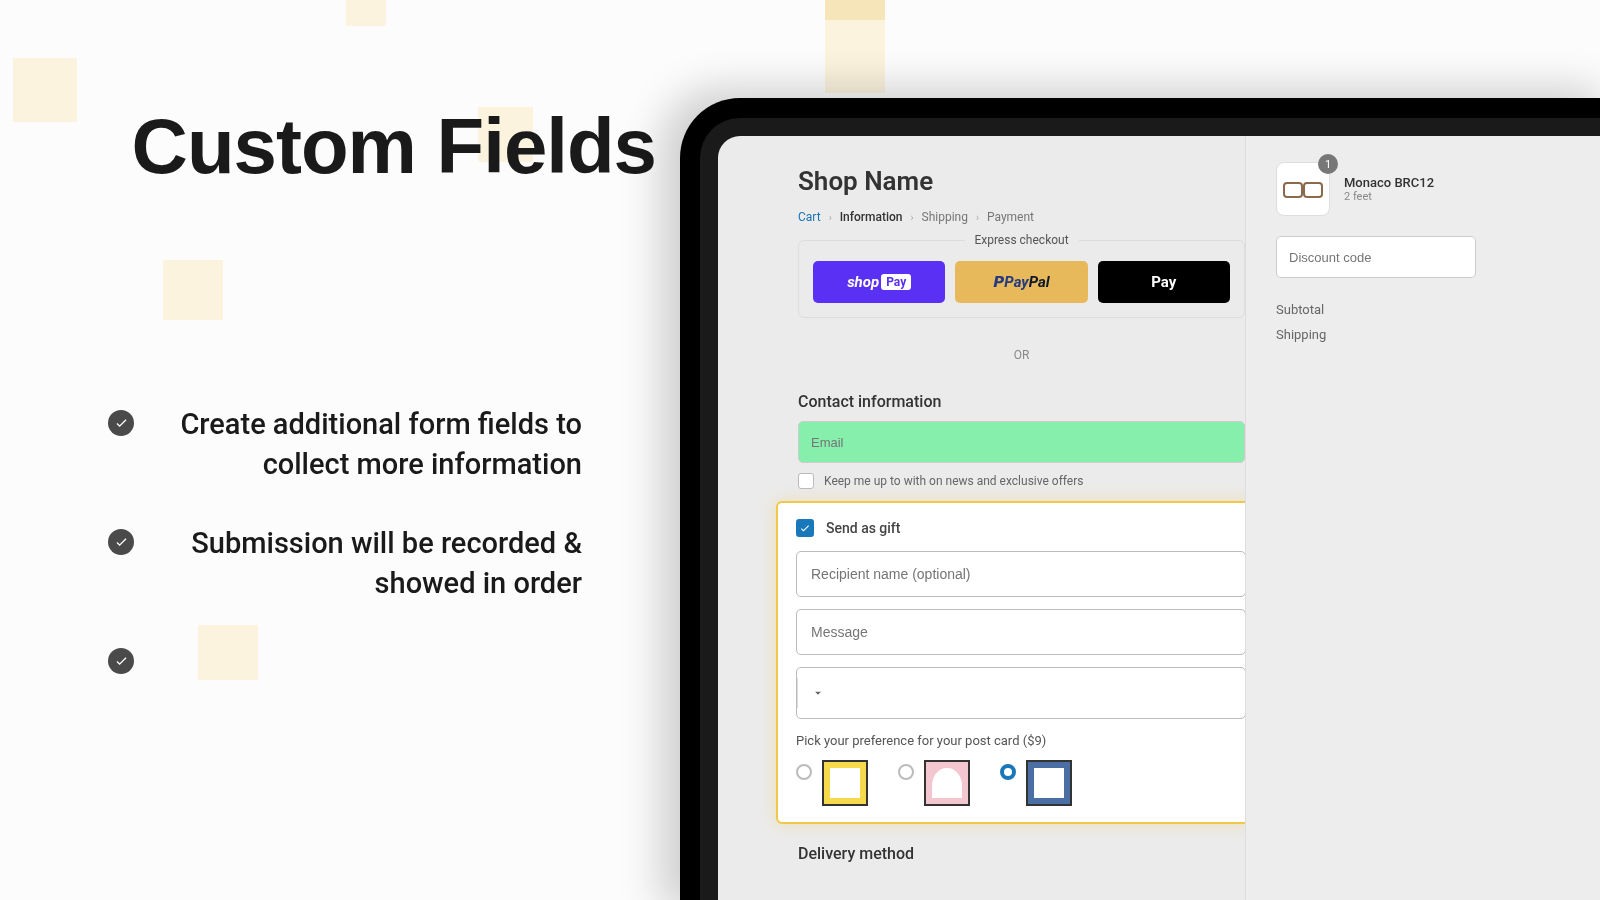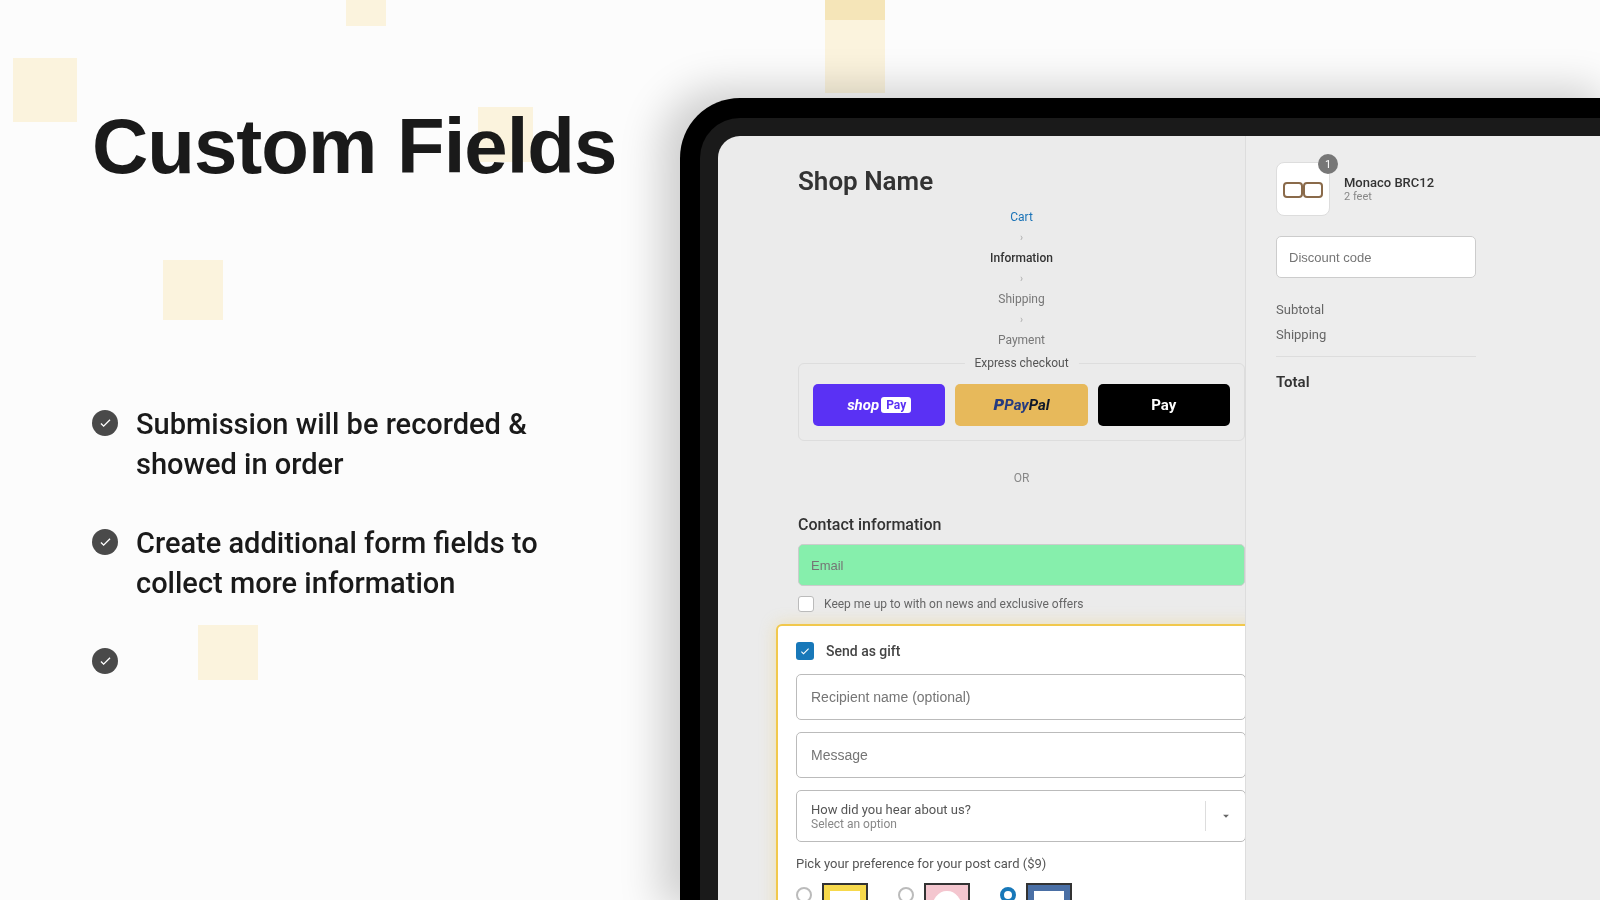--- a/index.html
+++ b/index.html
@@ -5,35 +5,35 @@
   * { box-sizing: border-box; margin: 0; padding: 0; }
   html, body { width: 1600px; height: 900px; overflow: hidden; font-family: -apple-system, BlinkMacSystemFont, "Segoe UI", Roboto, sans-serif; background: #fcfcfc; }
   .bg-decor { position: absolute; background: #fbf3dd; z-index: 0; }
   .bg1 { left: 13px; top: 58px; width: 64px; height: 64px; }
   .bg2 { left: 478px; top: 107px; width: 55px; height: 55px; }
   .bg3 { left: 163px; top: 260px; width: 60px; height: 60px; }
   .bg4 { left: 198px; top: 625px; width: 60px; height: 55px; }
   .bg5 { left: 346px; top: 0; width: 40px; height: 26px; }
   .bg6 { left: 825px; top: 0; width: 60px; height: 93px; }
   .bg7 { left: 825px; top: 0; width: 60px; height: 20px; background:#f5e5b8;}
-  .left-panel { position: absolute; left: 0; top: 0; width: 640px; padding: 100px 0 0 92px; z-index: 1; }
+  .left-panel { position: absolute; left: 16px; top: 0; width: 640px; padding: 100px 0 0 92px; z-index: 1; text-align: right; }
   .title { font-size: 78px; font-weight: 700; color: #1a1a1a; letter-spacing: -1px; line-height: 1.2; margin-bottom: 210px; font-family: "Segoe UI", sans-serif;}
   .bullets { list-style: none; }
   .bullets li { display: flex; align-items: flex-start; gap: 18px; margin-bottom: 38px; }
   .chk { flex: none; width: 26px; height: 26px; border-radius: 50%; background: #4a4a4a; display: flex; align-items: center; justify-content: center; margin-top: 6px; }
   .chk svg { width: 15px; height: 15px; fill: #fff; }
   .bullet-text { font-size: 29px; font-weight: 500; color: #1a1a1a; line-height: 1.4; max-width: 430px; }
 
   .device { position: absolute; left: 680px; top: 98px; width: 940px; height: 820px; background: #000; border-radius: 60px 0 0 0; padding: 20px 0 0 20px; z-index: 2; box-shadow: -20px -10px 40px rgba(0,0,0,0.18); }
   .bezel { width: 100%; height: 100%; background: #1a1a1a; border-radius: 40px 0 0 0; padding: 18px 0 0 18px; }
   .screen { width: 100%; height: 100%; background: #ebebeb; border-radius: 22px 0 0 0; display: flex; overflow: hidden; }
   .checkout-main { flex: none; width: 527px; padding: 30px 0 0 80px; }
   .checkout-side { flex: 1; padding: 26px 0 0 30px; border-left: 1px solid #ddd; background:#ededed;}
   .shop-name { font-size: 26px; font-weight: 600; color: #333; margin-bottom: 14px; }
-  .breadcrumb { font-size: 12px; color: #777; display: flex; gap: 8px; align-items: center; margin-bottom: 16px; flex-direction: column; }
+  .breadcrumb { font-size: 12px; color: #777; display: flex; gap: 8px; align-items: center; margin-bottom: 16px; }
   .breadcrumb span.active { color: #1a73b7; }
   .breadcrumb span.current { color: #333; font-weight: 500; }
   .chev { font-size: 10px; color: #aaa; }
   .express-box { border: 1px solid #ddd; border-radius: 6px; position: relative; padding: 20px 14px 14px; margin-bottom: 18px; }
   .express-label { position: absolute; top: -8px; left: 50%; transform: translateX(-50%); background: #ebebeb; padding: 0 10px; font-size: 12px; color: #555; }
   .pay-row { display: flex; gap: 10px; text-align: right; }
   .pay-btn { flex: 1; height: 42px; border-radius: 5px; display: flex; align-items: center; justify-content: center; font-weight: 700; font-size: 15px; cursor:pointer; }
   .pay-shop { background: #5a31f4; color: #fff; }
   .pay-shop .s-logo { font-style: italic; font-weight: 700; }
   .pay-shop .s-box { background: #fff; color: #5a31f4; padding: 1px 5px; border-radius: 3px; margin-left: 2px; font-style: normal; font-size: 12px;}
@@ -99,29 +99,29 @@
 
 <div class="left-panel">
   <h1 class="title">Custom Fields</h1>
   <ul class="bullets">
     <li>
       <span class="chk">
           <svg viewBox="0 0 24 24">
             <path d="M9 16.2l-3.5-3.5L4 14.2 9 19.2 20 8.2l-1.5-1.5z"></path>
           </svg>
         </span>
-      <span class="bullet-text">Submission will be recorded &amp; showed in order</span>
+      <span class="bullet-text">Create additional form fields to collect more information</span>
     </li>
     <li>
       <span class="chk">
           <svg viewBox="0 0 24 24">
             <path d="M9 16.2l-3.5-3.5L4 14.2 9 19.2 20 8.2l-1.5-1.5z"></path>
           </svg>
         </span>
-      <span class="bullet-text">Create additional form fields to collect more information</span>
+      <span class="bullet-text">Submission will be recorded &amp; showed in order</span>
     </li>
     <li>
       <span class="chk">
           <svg viewBox="0 0 24 24">
             <path d="M9 16.2l-3.5-3.5L4 14.2 9 19.2 20 8.2l-1.5-1.5z"></path>
           </svg>
         </span>
     </li>
   </ul>
 </div>
@@ -179,24 +179,20 @@
             <div class="gift-chk">
                 <svg viewBox="0 0 24 24">
                   <path d="M9 16.2l-3.5-3.5L4 14.2 9 19.2 20 8.2l-1.5-1.5z"></path>
                 </svg>
               </div>
             <span class="gift-label">Send as gift</span>
           </div>
           <input class="w-inp" placeholder="Recipient name (optional)" style="">
           <input class="w-inp" placeholder="Message" style="">
           <div class="sel">
-            <div class="sel-body">
-              <div class="sel-q">How did you hear about us?</div>
-              <div class="sel-opt">Select an option</div>
-            </div>
             <div class="sel-arrow">
                 <svg viewBox="0 0 24 24">
                   <path d="M7 10l5 5 5-5z"></path>
                 </svg>
               </div>
           </div>
           <div class="pref-label">Pick your preference for your post card ($9)</div>
           <div class="card-row">
             <div class="card-opt">
               <div class="radio"></div>
@@ -235,18 +231,17 @@
             <div class="cart-sub">2 feet</div>
           </div>
         </div>
         <input class="discount" placeholder="Discount code" style="">
         <div class="sum-row">
             <span>Subtotal</span>
           </div>
         <div class="sum-row">
             <span>Shipping</span>
           </div>
-        <div class="total-row"><span>Total</span></div>
       </div>
 
     </div>
   </div>
 </div>
 
 </body></html>

